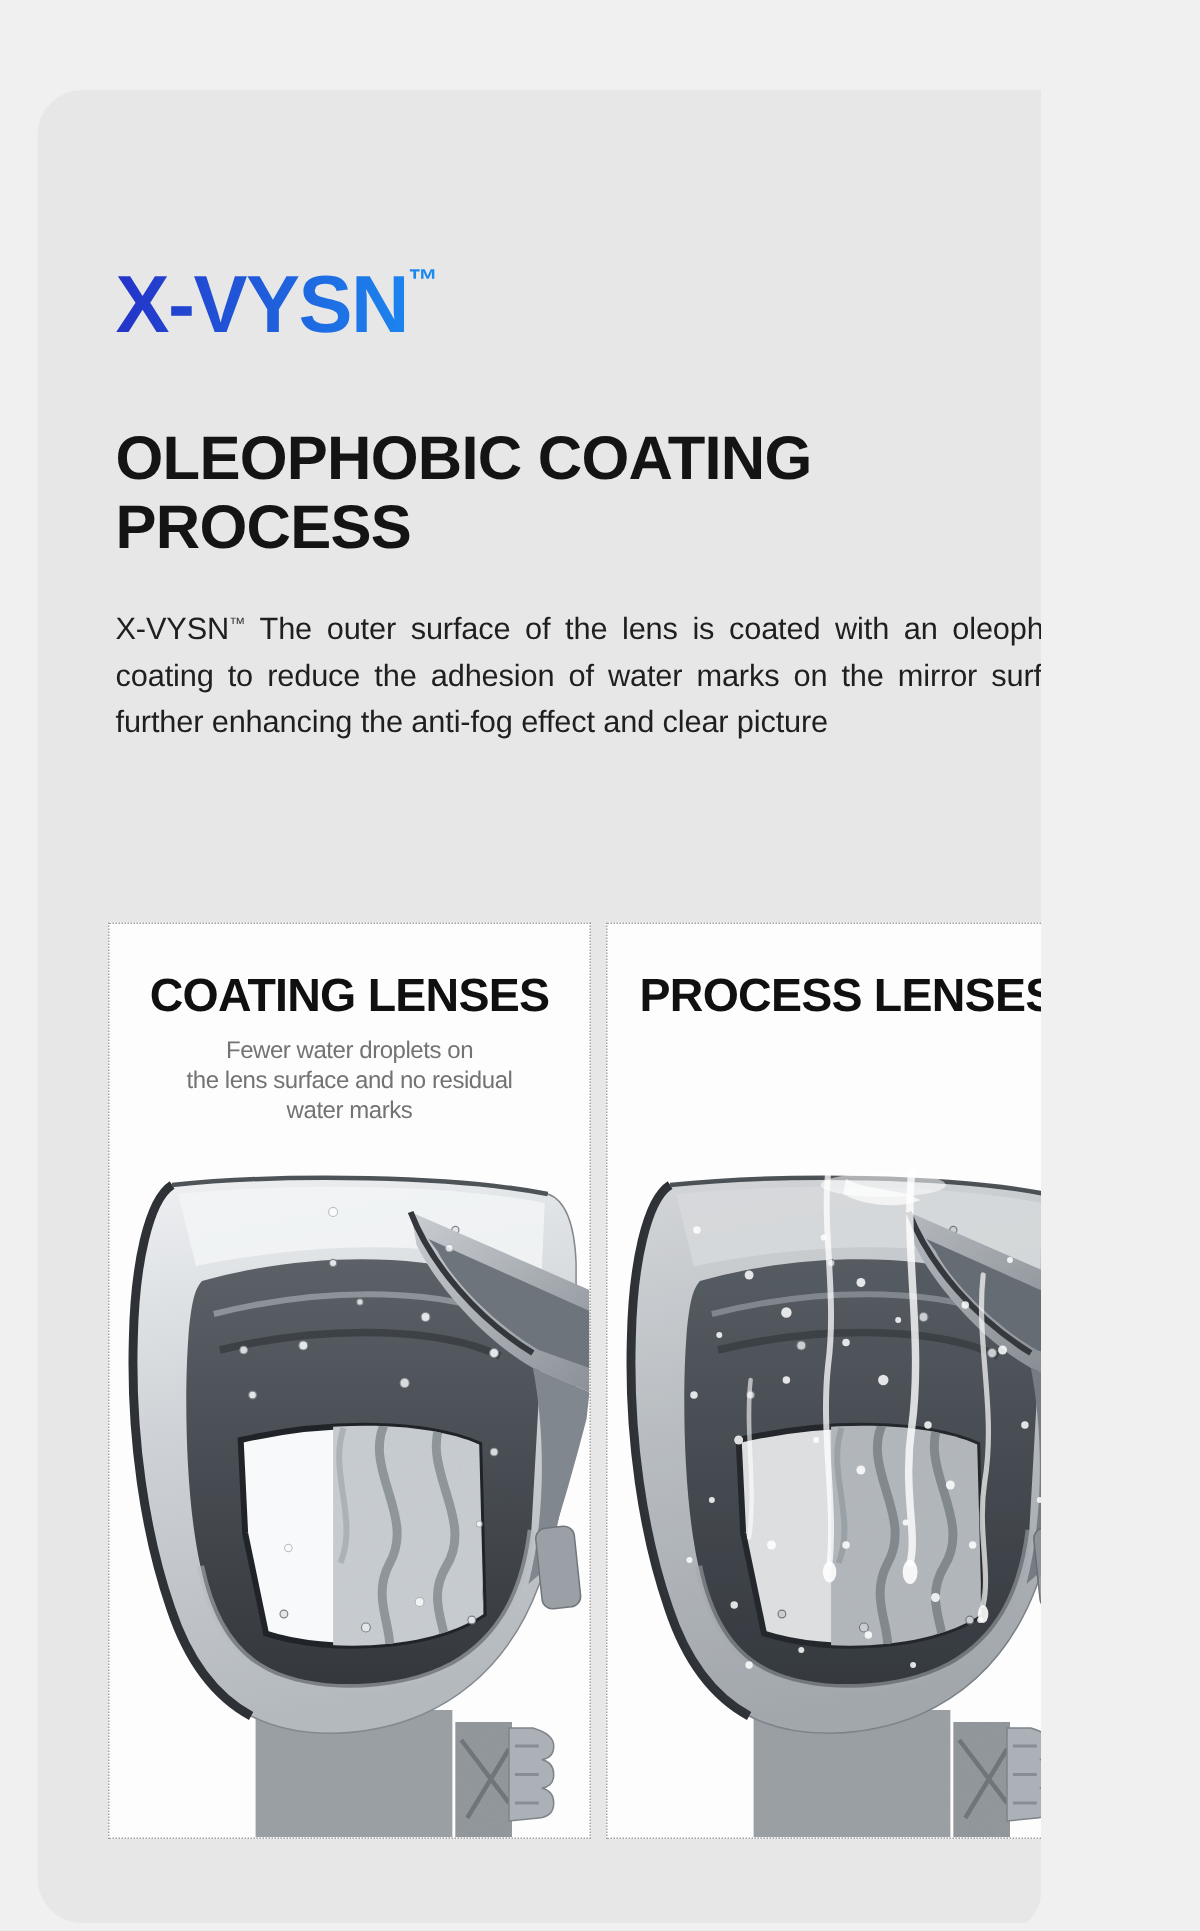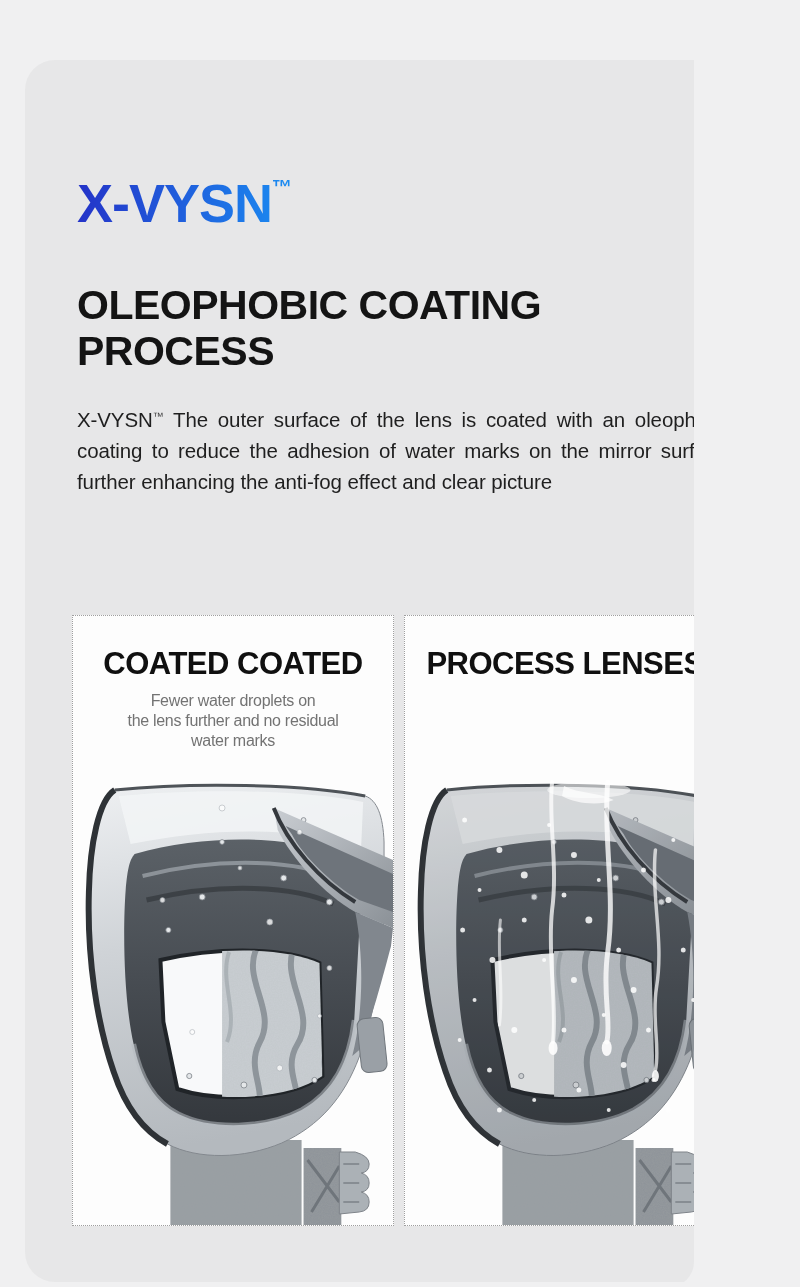--- a/index.html
+++ b/index.html
@@ -197,24 +197,24 @@
       <span class="brand"><span>X-VYSN</span><sup>™</sup></span>
     </div>
 
     <h1 class="heading">OLEOPHOBIC COATING PROCESS</h1>
 
     <p class="desc"><span>X-VYSN</span><sup>™</sup><span> The outer surface of the lens is coated with an oleophobic coating to reduce the adhesion of water marks on the mirror surface, further enhancing the anti-fog effect and clear picture</span></p>
 
     <div class="panels-row">
 
       <div class="panel">
-        <div class="panel-title">COATED COATED</div>
+        <div class="panel-title">COATING LENSES</div>
         <div class="panel-caption">
           <span>Fewer water droplets on</span>
-          <span>the lens further and no residual</span>
+          <span>the lens surface and no residual</span>
           <span>water marks</span>
         </div>
         <div class="lens-figure">
           <svg viewBox="0 0 322 445" preserveAspectRatio="none">
             <use href="#goggle"></use>
             <use href="#dropletsFew"></use>
           </svg>
         </div>
       </div>
 

